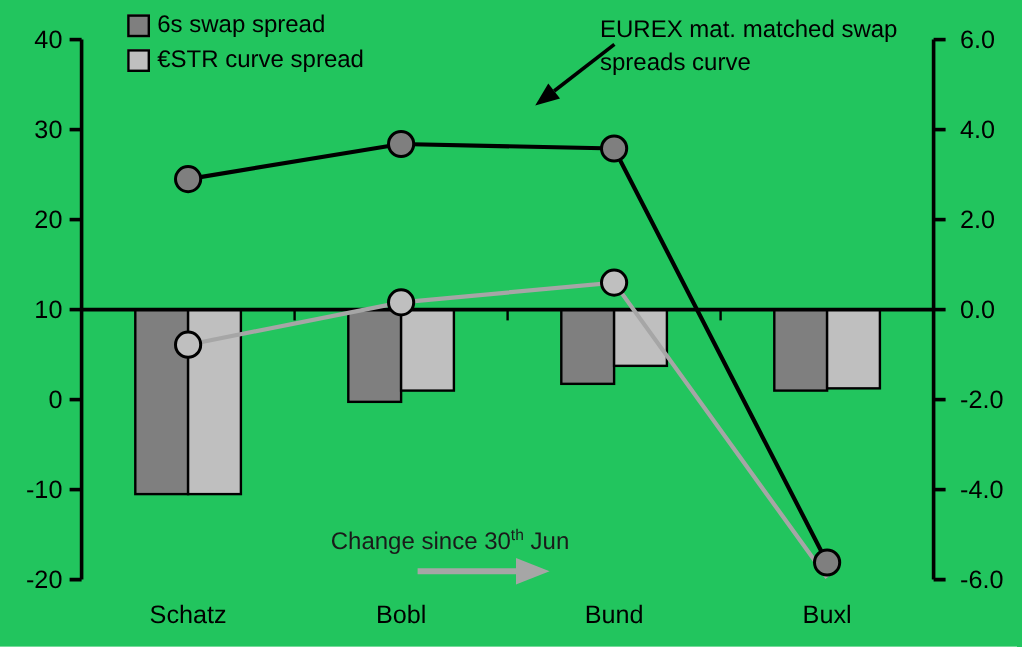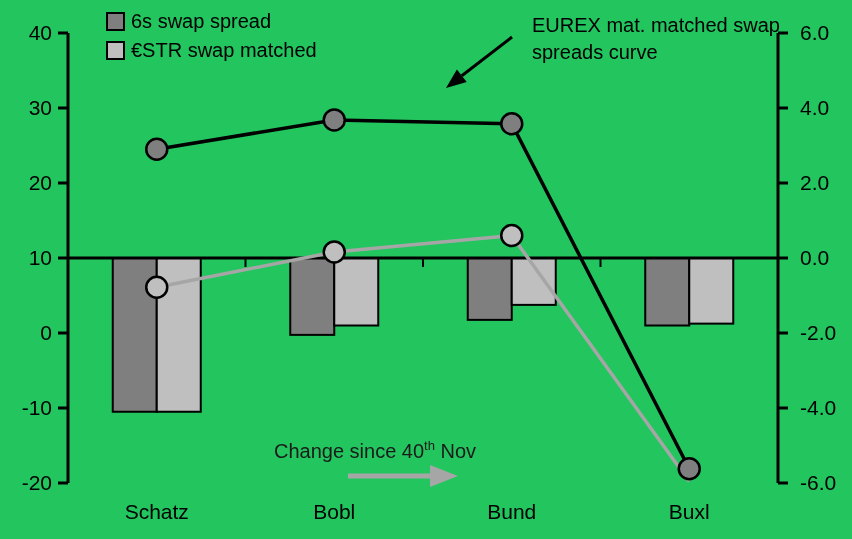--- a/index.html
+++ b/index.html
@@ -3,21 +3,21 @@
 <meta charset="utf-8">
 <style>
   html,body{margin:0;padding:0;background:#fff;}
   body{font-family:"Liberation Sans",sans-serif;}
   .stage{position:relative;width:852px;height:539px;background:#22c55e;overflow:hidden;}
   .stage svg{position:absolute;left:0;top:0;}
   .legend{position:absolute;left:106px;top:11px;}
   .legend-row{display:flex;align-items:center;margin-bottom:9px;}
   .swatch{width:15px;height:15px;border:2px solid #000;margin-right:6px;flex:0 0 auto;}
   .legend-label{font-size:20px;color:#000;white-space:nowrap;line-height:1;}
-  .curve-note{position:absolute;left:532px;top:12px;width:262px;font-size:20px;line-height:1.35;color:#000;}
+  .curve-note{position:absolute;left:500px;top:12px;width:262px;font-size:20px;line-height:1.35;color:#000;}
   .change-note{position:absolute;left:260px;top:438px;width:230px;text-align:center;font-size:20px;color:#1a1a1a;white-space:nowrap;}
   .change-note sup{font-size:13px;vertical-align:super;text-align:right;}
 </style>
 </head>
 <body>
 
 <div class="stage">
   <svg id="plot" width="852" height="539" viewBox="0 0 852 539">
       <rect x="112.75" y="258" width="44" height="153.75" fill="#7f7f7f" stroke="#000000" stroke-width="2"></rect>
       <rect x="290.25" y="258" width="44" height="76.875" fill="#7f7f7f" stroke="#000000" stroke-width="2"></rect>
@@ -80,20 +80,20 @@
       <polygon points="430,465 458,476 430,487" fill="#a6a6a6"></polygon>
     </svg>
 
   <div class="legend">
     <div class="legend-row">
       <span class="swatch" style="background: rgb(127, 127, 127);"></span>
       <span class="legend-label">6s swap spread</span>
     </div>
     <div class="legend-row">
       <span class="swatch" style="background: rgb(191, 191, 191);"></span>
-      <span class="legend-label">€STR swap matched</span>
+      <span class="legend-label">€STR curve spread</span>
     </div>
   </div>
 
   <div class="curve-note">EUREX mat. matched swap spreads curve</div>
 
-  <div class="change-note"><span>Change since 40</span><sup>th</sup><span> Nov</span></div>
+  <div class="change-note"><span>Change since 30</span><sup>th</sup><span> Jun</span></div>
 </div>
 
 </body></html>

